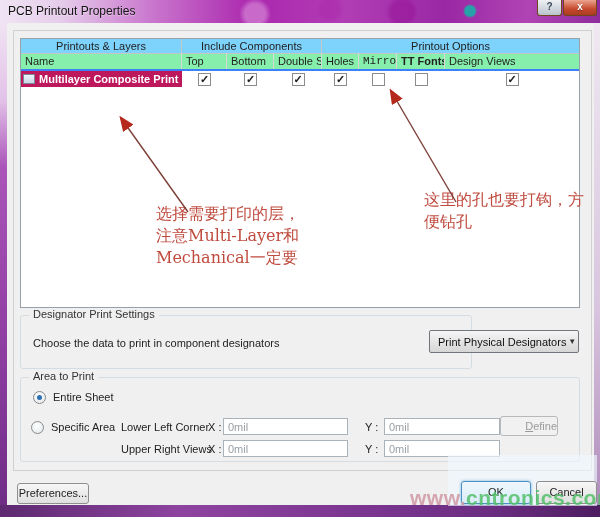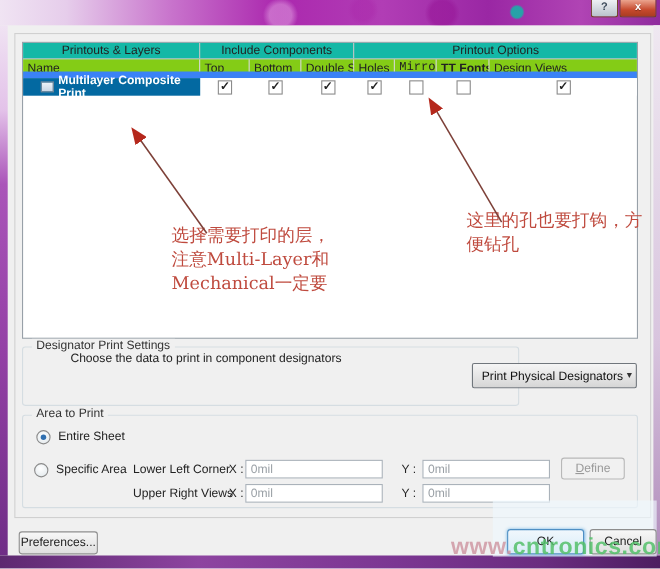--- a/index.html
+++ b/index.html
@@ -30,44 +30,44 @@
     background:linear-gradient(#efe8f1,#d8c4de 60%,#b08cbb); }
   .frame-bottom { position:absolute; left:0; top:505px; width:600px; height:12px;
     background:linear-gradient(90deg,#5d2970 0%,#8d44a0 30%,#7b3692 60%,#6a2d80 82%,#4d1d60 100%); }
 
   .content-panel { position:absolute; left:13px; top:30px; width:579px; height:441px;
     border:1px solid #d0d0d0; background:#f0f0f0; }
 
   
   .listbox { position:absolute; left:20px; top:38px; width:560px; height:270px;
     background:#fff; border:1px solid #98a0a8; }
-  .lb-grouprow { display:flex; height:15px; border-bottom:1px solid #c6c6c6; background:#14b8a6; }
+  .lb-grouprow { display:flex; height:15px; border-bottom:1px solid #c6c6c6; background:#7dd3fc; }
   .gcell { text-align:center; line-height:15px; border-right:1px solid #c6c6c6; color:#222; }
   .g1 { width:161px; } .g2 { width:140px; } .g3 { flex:1; border-right:none; }
-  .lb-colrow { display:flex; height:17px; border-bottom:6px solid #3b82f6; background:#84cc16; }
+  .lb-colrow { display:flex; height:17px; border-bottom:2px solid #3b82f6; background:#86efac;align-items:flex-end; }
   .ccell { line-height:16px; padding-left:4px; border-right:1px solid #d8d8d8; color:#222;
     white-space:nowrap; overflow:hidden; }
   .lb-datarow { display:flex; height:16px; align-items:center; background:#fff; }
   .dcell { display:flex; align-items:center; justify-content:center; height:16px; }
   .c-name { width:161px; } .c-top { width:45px; } .c-bottom { width:47px; } .c-double { width:48px; }
   .c-holes { width:37px; } .c-mirror { width:38px;font-family:Liberation Mono, monospace; } .c-tt { width:48px;font-weight:bold; } .c-dv { flex:1; border-right:none; }
-  .name-sel { justify-content:flex-start; background:#0369a1; color:#fff; font-weight:bold; padding-left:16px; }
+  .name-sel { justify-content:flex-start; background:#be185d; color:#fff; font-weight:bold; padding-left:2px; }
   .doc-icon { width:12px; height:10px; background:linear-gradient(#eef3f8,#c9d6e4); border:1px solid #7a8a9a;
     margin-right:4px; flex:0 0 auto; }
   .cb { width:13px; height:13px; background:#fff; border:1px solid #8b8b8b; font-size:11px; font-weight:bold;
     line-height:11px; text-align:center; color:#222; }
   .tree { padding-top:1px; }
   .tree-row { display:flex; align-items:center; height:13px; padding-left:22px; color:#1a1a1a; }
   .dash-icon { width:11px; height:3px; background:#383838; margin-right:6px; flex:0 0 auto; }
 
   
   .groupbox { position:absolute; border:1px solid #d5dde2; border-radius:3px; background:#f0f0f0; }
   .gb-label { position:absolute; top:-8px; left:8px; background:#f0f0f0; padding:0 4px; color:#333; }
   .designator-group { left:20px; top:315px; width:452px; height:54px; }
-  .designator-desc { position:absolute; left:12px; top:4px; color:#222;margin-left:31px; }
+  .designator-desc { position:absolute; left:12px; top:21px; color:#222; }
   .dropdown { position:absolute; left:408px; top:14px; width:150px; height:23px;
     border:1px solid #70767c; border-radius:2px; background:linear-gradient(#f5f5f5,#d6d6d6);
     display:flex; align-items:center; }
   .dropdown .dd-text { padding-left:8px; color:#111; flex:1; white-space:nowrap; }
   .dd-arrow { width:18px; text-align:center; font-size:8px; color:#333; }
 
   .area-group { left:20px; top:377px; width:560px; height:85px; }
   .radio { position:absolute; width:13px; height:13px; border:1px solid #8a8a8a; border-radius:50%;
     background:radial-gradient(circle at 5px 4px,#ffffff,#dfe6ea); }
   .radio.selected::after { content:""; position:absolute; left:3px; top:3px; width:5px; height:5px;
@@ -75,23 +75,23 @@
   .r-entire { left:12px; top:13px; } .r-specific { left:10px; top:43px; }
   .lbl { position:absolute; color:#222; white-space:nowrap; }
   .l-entire { left:32px; top:13px; } .l-specific { left:30px; top:43px; }
   .l-llc { left:100px; top:43px; } .l-urc { left:100px; top:65px; }
   .l-x1 { left:187px; top:43px; } .l-y1 { left:344px; top:43px; }
   .l-x2 { left:187px; top:65px; } .l-y2 { left:344px; top:65px; }
   .corner-input { position:absolute; width:125px; height:17px; border:1px solid #aab2ba; background:#fff;
     color:#9aa0a6; font-family:"Liberation Sans",sans-serif; font-size:11px; padding:0 4px; }
   .i-llx { left:202px; top:40px; } .i-lly { left:363px; top:40px; width:116px; }
   .i-urx { left:202px; top:62px; } .i-ury { left:363px; top:62px; width:116px; }
-  .define-btn { position:absolute; left:489px; top:38px; width:58px; height:20px;
+  .define-btn { position:absolute; left:479px; top:38px; width:58px; height:20px;
     border:1px solid #b8b8b8; border-radius:3px; background:#f1f1f1; color:#9a9a9a;
-    text-align:center; line-height:18px; }
+    text-align:right; line-height:18px; }
   .define-btn .mn { text-decoration:underline; }
 
   
   .btn { position:absolute; border:1px solid #8e8e8e; border-radius:3px;
     background:linear-gradient(#f7f7f7,#dfdfdf); text-align:center; color:#222; }
   .prefs-btn { left:17px; top:483px; width:72px; height:21px; line-height:19px; }
   .ok-btn { left:461px; top:481px; width:70px; height:23px; line-height:21px;
     border:1px solid #4e8fc4; box-shadow:0 0 3px rgba(80,160,220,.8);
     background:linear-gradient(#f0f7fc,#d8ecf8); }
   .cancel-btn { left:536px; top:481px; width:61px; height:23px; line-height:21px; }
@@ -108,20 +108,21 @@
     letter-spacing:.5px; white-space:nowrap; pointer-events:none; }
   .wm-prefix { color:rgba(207,152,163,.85); }
   .wm-domain { color:rgba(84,192,106,.85); }
 </style>
 </head>
 <body>
 
 <div class="dialog">
 
   <div class="titlebar">
+    <span class="title">PCB Printout Properties</span>
     <div class="win-btn btn-help">
       <span>?</span>
     </div>
     <div class="win-btn btn-close">
       <span>x</span>
     </div>
   </div>
   <div class="frame-left"></div>
   <div class="frame-right"></div>
   <div class="frame-bottom"></div>

